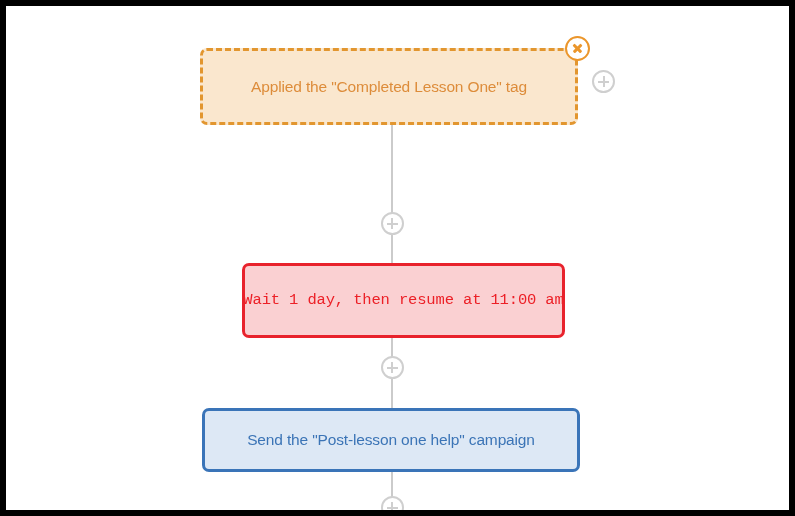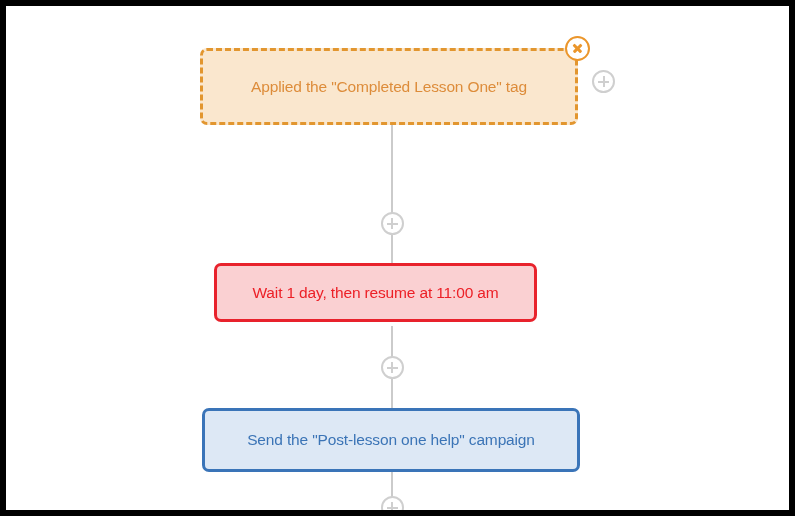--- a/index.html
+++ b/index.html
@@ -142,21 +142,21 @@
     <div class="node node--tag" style="left:194px; top:42px; width:378px; height:77px;">
       <span>Applied the "Completed Lesson One" tag</span>
     </div>
 
     <div class="close-badge" style="left:559px; top:30px;"></div>
 
     <div class="plus-btn" style="left:586px; top:64px;"></div>
 
     <div class="plus-btn" style="left:374.5px; top:206px;"></div>
 
-    <div class="node node--wait" style="left:208px; top:257px; width:323px; height:59px;">
+    <div class="node node--wait" style="left:236px; top:257px; width:323px; height:75px;font-family:Liberation Mono, monospace;">
       <span>Wait 1 day, then resume at 11:00 am</span>
     </div>
 
     <div class="plus-btn" style="left:374.5px; top:350px;"></div>
 
     <div class="node node--campaign" style="left:196px; top:402px; width:378px; height:64px;">
       <span>Send the "Post-lesson one help" campaign</span>
     </div>
 
     <div class="plus-btn" style="left:374.5px; top:490px;"></div>

